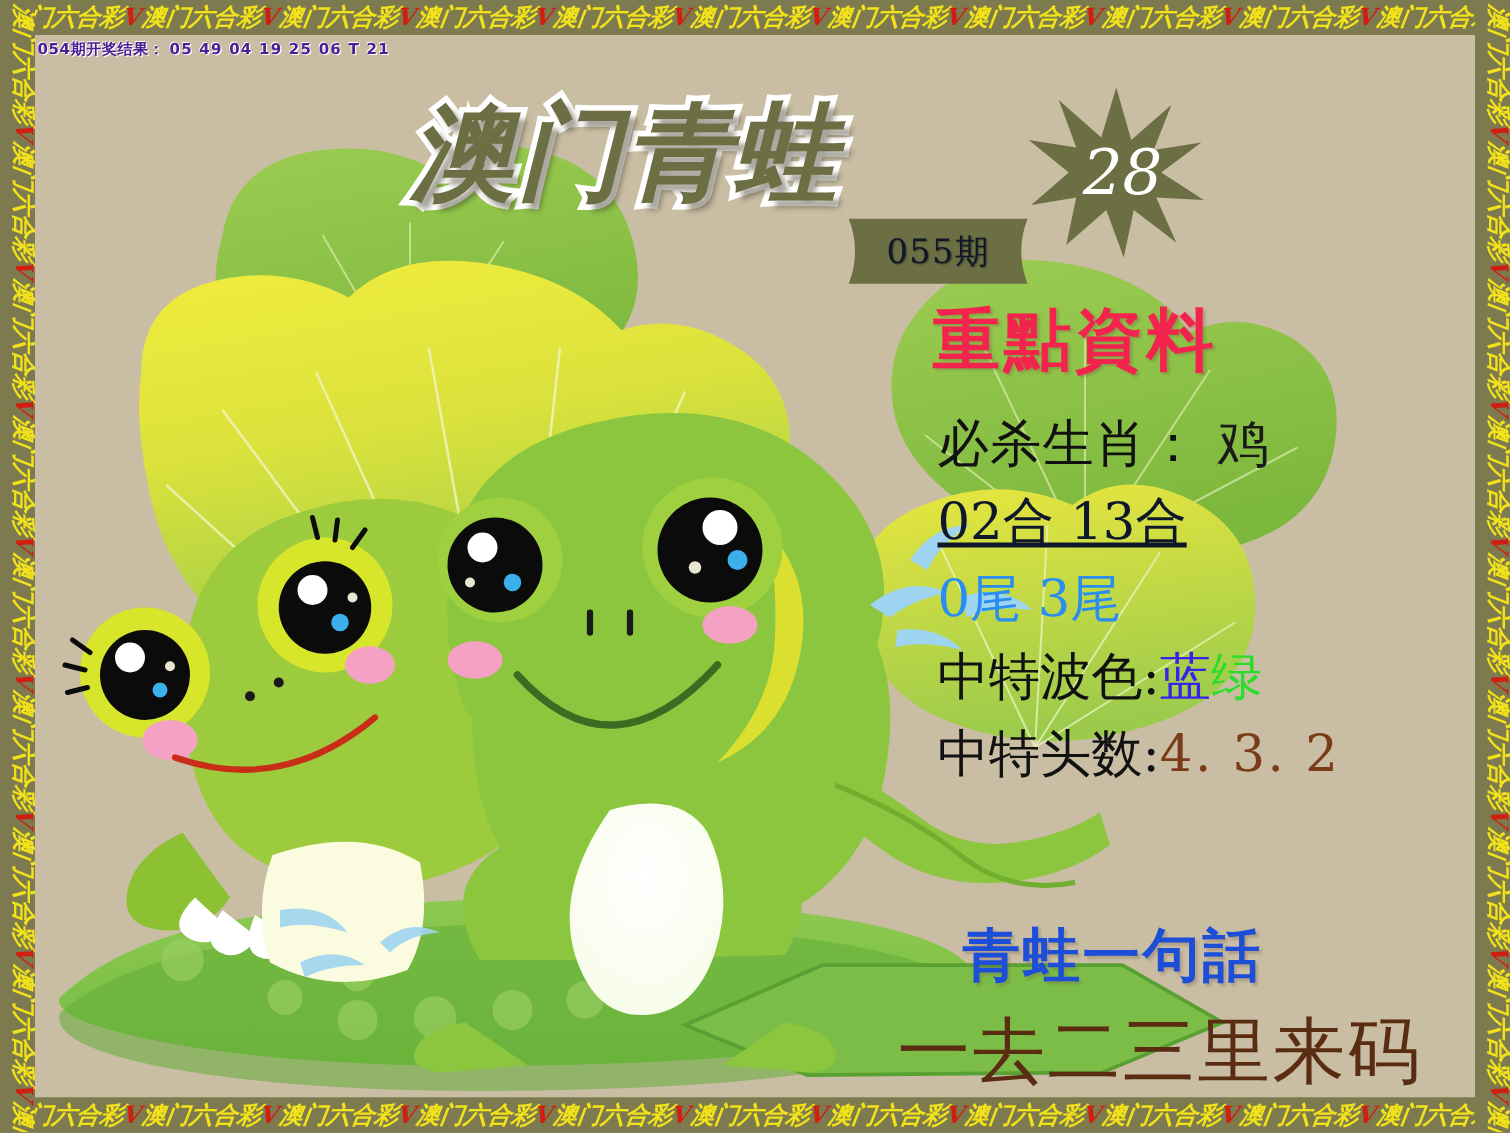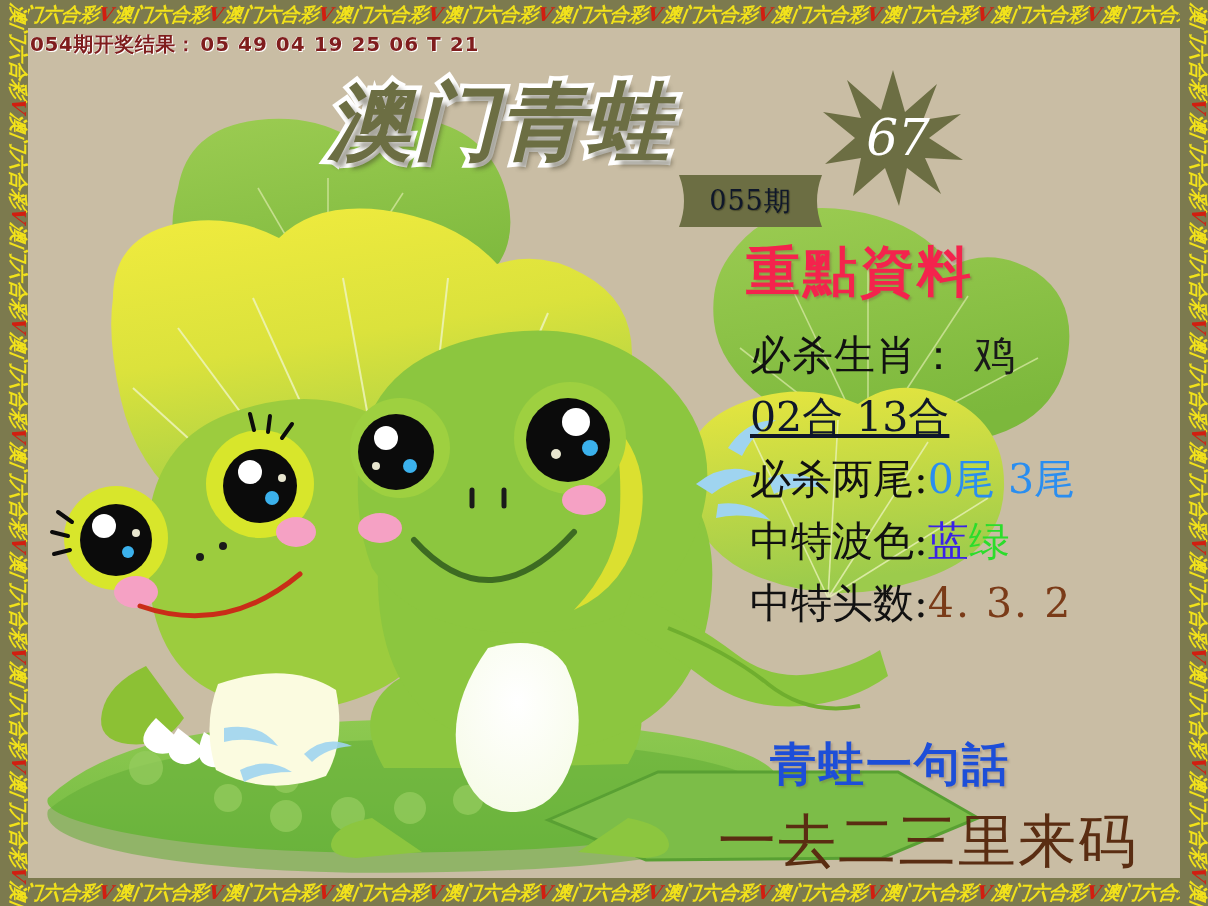--- a/index.html
+++ b/index.html
@@ -60,23 +60,23 @@
     left:28px;top:28px;
     width:1152px;height:850px;
     background:#c9bda4;
     overflow:hidden;
   }
 
   
   .result-line{
     position:absolute;
     left:2px;top:3px;
-    font-size:20px;
+    font-size:12px;
     font-weight:bold;
-    color:#7f1d1d;
+    color:#4c1d95;
     text-shadow:1px 1px 0 #ffffff, -0.5px -0.5px 0 #ffffff;
     letter-spacing:0.5px;
     white-space:nowrap;
     z-index:20;
   }
   .result-line .nums{margin-left:4px;letter-spacing:1px;}
 
   
   .art{position:absolute;left:0;top:0;width:1152px;height:850px;z-index:5;}
 
@@ -401,21 +401,21 @@
     <div class="result-line">
       <span>054期开奖结果：</span><span class="nums">05 49 04 19 25 06 T 21</span>
     </div>
 
     <div class="main-title">澳门青蛙</div>
 
     <div class="starburst">
       <svg viewBox="0 0 140 140" width="140" height="140">
         <polygon fill="#6c6e43" points="70,2 82,44 114,16 100,52 138,46 106,70 140,92 102,90 118,126 84,100 76,138 62,100 30,128 38,90 2,96 32,70 0,44 38,50 24,12 58,42"></polygon>
       </svg>
-      <div class="num">67</div>
+      <div class="num">28</div>
     </div>
 
     <div class="issue-banner">
       <svg viewBox="0 0 155 56" width="155" height="56" style="position:absolute;left:0;top:0;">
         <path d="M6 2 q10 26 0 52 l143 0 q-10 -26 0 -52 Z" fill="#6c6e43"></path>
       </svg>
       <span class="label">055期</span>
     </div>
 
     <div class="section-heading">重點資料</div>
@@ -425,21 +425,20 @@
       <div class="row r0">
         <span class="lbl">必杀生肖：</span>
         <span class="val">鸡</span>
       </div>
 
       <div class="row r1">
         <span class="val">02合  13合</span>
       </div>
 
       <div class="row r2">
-        <span class="lbl">必杀两尾:</span>
         <span class="val">0尾  3尾</span>
       </div>
 
       <div class="row r3">
         <span class="lbl">中特波色:</span>
         <span class="val"><span class="blue">蓝</span><span class="green">绿</span></span>
       </div>
 
       <div class="row r4">
         <span class="lbl">中特头数:</span>

